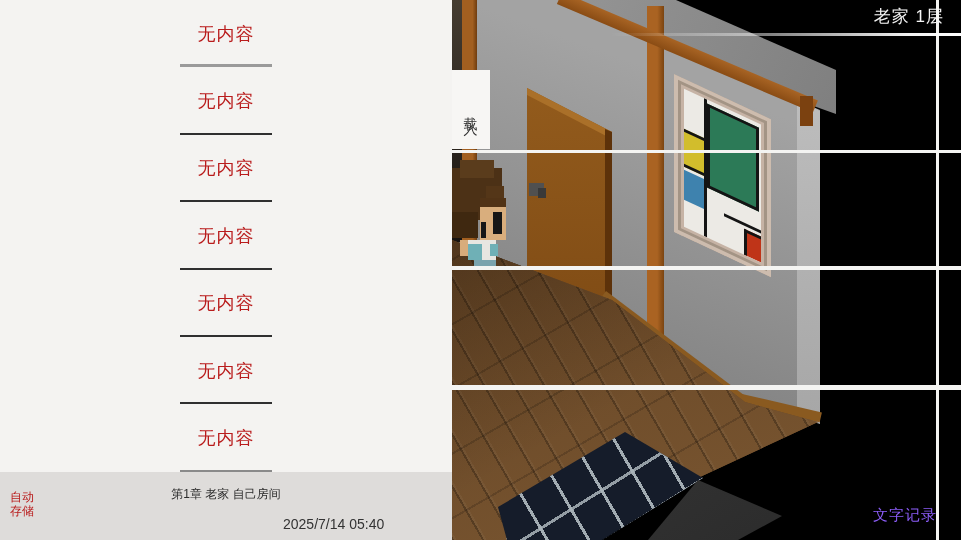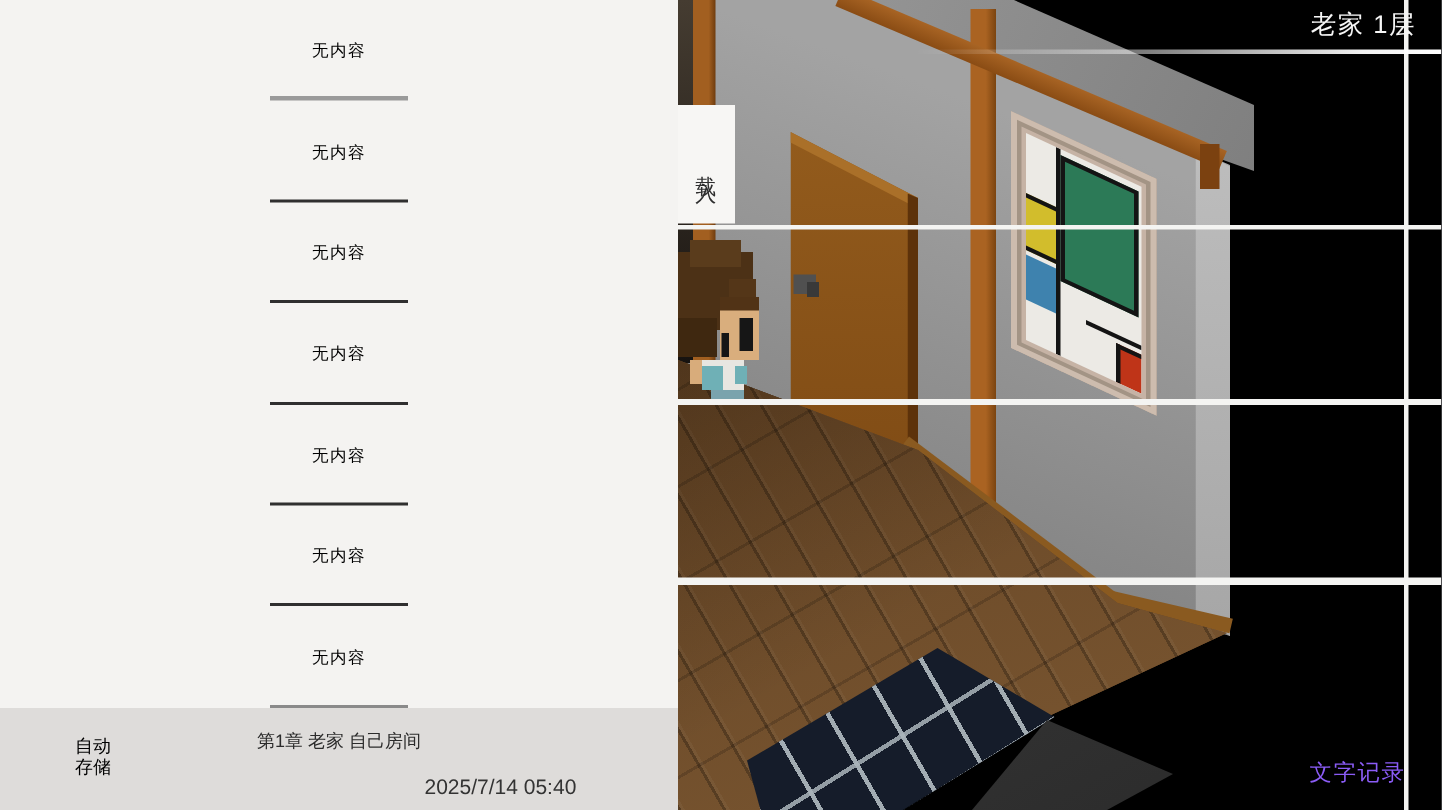--- a/index.html
+++ b/index.html
@@ -5,27 +5,27 @@
   * { margin:0; padding:0; box-sizing:border-box; }
   html,body { background:#000; }
   body { font-family:"Liberation Sans","DejaVu Sans",sans-serif; }
   .root { position:relative; width:961px; height:540px; overflow:hidden; background:#f4f3f1; }
   .abs { position:absolute; }
 
   
   .panel { position:absolute; left:0; top:0; width:452px; height:540px; background:#f4f3f1; }
   .slot-list { position:absolute; left:0; top:0; width:452px; height:472px; }
   .slot { height:67.4px; position:relative; display:flex; align-items:center; justify-content:center;
-          font-size:11px; color:#000000; letter-spacing:1px; }
+          font-size:18px; color:#b91c1c; letter-spacing:1px; }
   .slot-divider { position:absolute; bottom:0; left:180px; width:92px; height:2px; background:#2f2f2f; }
   .slot:first-child .slot-divider { background:#9a9a9a; height:3px; }
   .slot:last-child .slot-divider { background:#8a8a8a; }
 
   .autosave-bar { position:absolute; left:0; top:472px; width:452px; height:68px; background:#dedcda; }
-  .autosave-badge { position:absolute; left:10px; top:18px; font-size:12px; line-height:14px; color:#000000;margin-left:40px; }
+  .autosave-badge { position:absolute; left:10px; top:18px; font-size:12px; line-height:14px; color:#b91c1c; }
   .autosave-title { position:absolute; left:0; top:14px; width:452px; text-align:center; font-size:12px; color:#2b2b2b; }
   .autosave-datetime { position:absolute; left:283px; top:44px; font-size:14px; color:#333; }
 
   
   .scene { position:absolute; left:452px; top:0; width:509px; height:540px; background:#000; overflow:hidden; }
   .ceiling { left:0; top:0; width:509px; height:540px;
              clip-path:polygon(113px 0,224px 0,384px 70px,384px 114px,356px 104px);
              background:linear-gradient(115deg,#9c9c9c,#6a6a6a); }
   .wall { left:0; top:0; width:509px; height:540px;
           clip-path:polygon(0 0,113px 0,368px 110px,368px 424px,293px 402px,160px 300px,0 240px);

